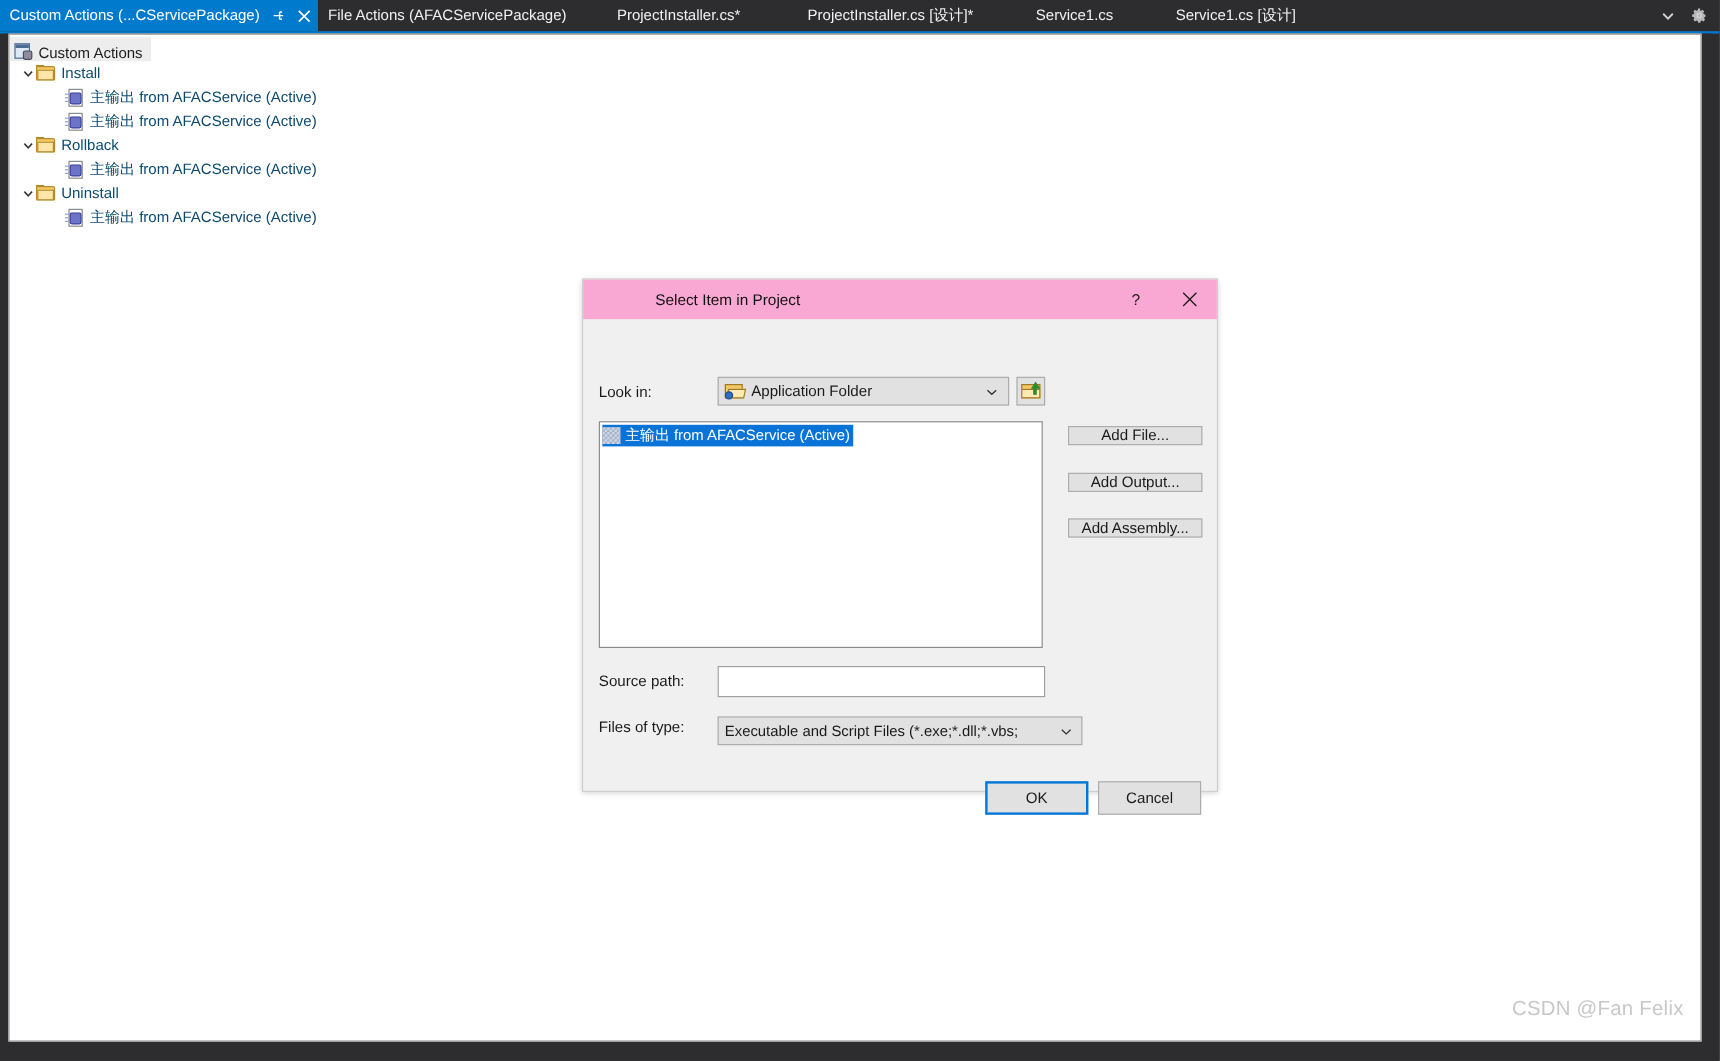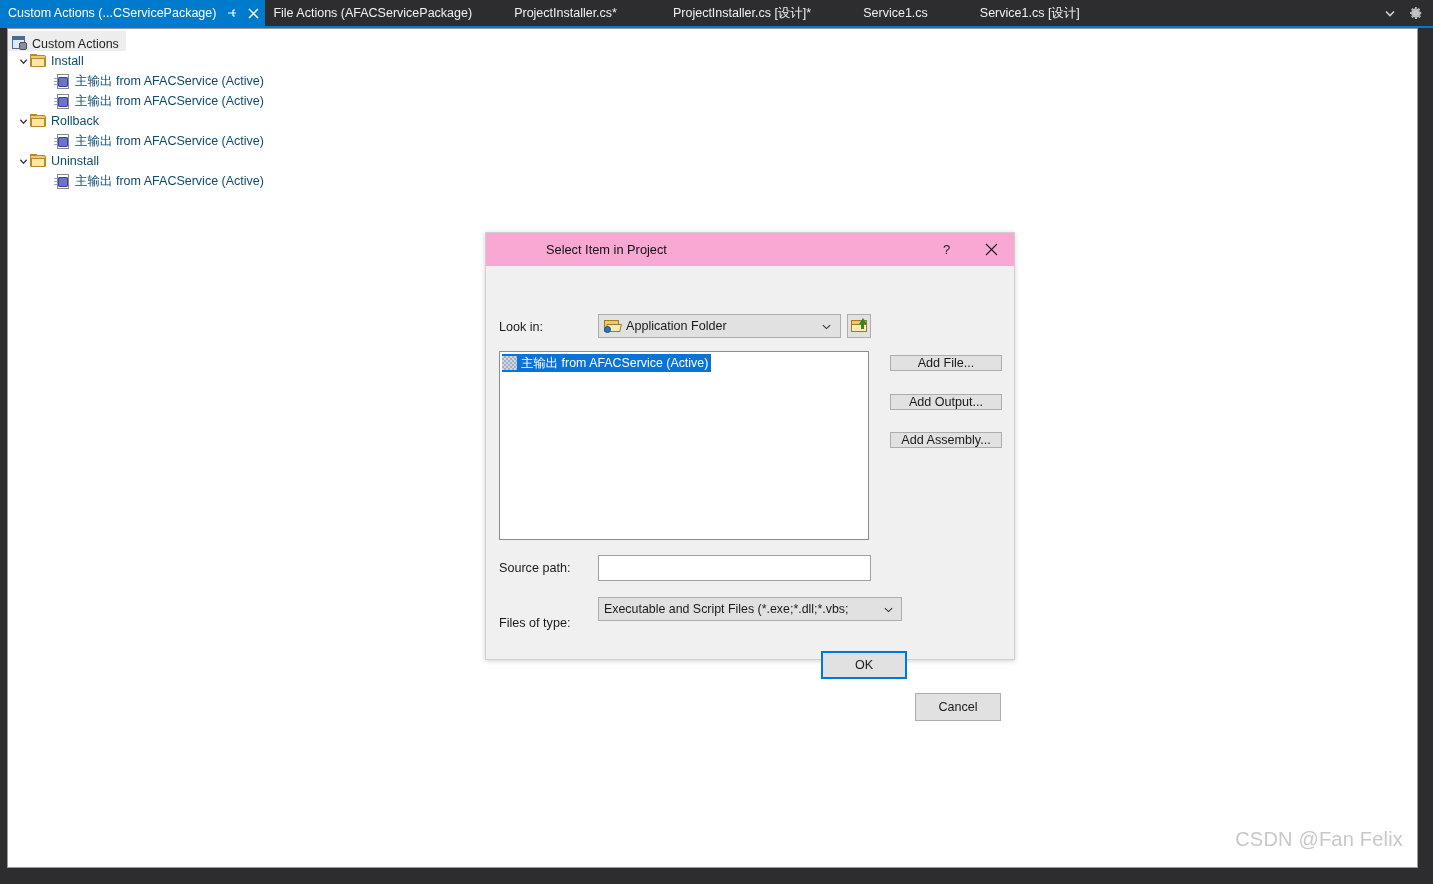--- a/index.html
+++ b/index.html
@@ -158,21 +158,21 @@
   }
   .desroot-ico .d-gear {
     position: absolute; left: 7px; top: 6px; width: 8px; height: 8px;
     background: #8d8d9e; border: 1px solid #4c4c5c; border-radius: 2px;
     box-sizing: border-box;
   }
 
   
   #watermark {
     position: absolute; right: 14px; bottom: 16px;
-    color: #c8c8c8; font-size: 20px;
+    color: #c8c8c8; font-size: 17px;
     font-family: "Liberation Sans", sans-serif;
     letter-spacing: 0.2px;
     user-select: none;
   }
 
   
   #dialog {
     position: absolute;
     left: 485px; top: 232px;
     width: 530px; height: 428px;
@@ -201,21 +201,21 @@
   }
   .dlg-tbtn svg { display:block; }
 
   #dlg-body { position: relative; height: 395px; }
 
   .lbl {
     position: absolute; font-size: 12.6px; color: #1a1a1a;
   }
   #lbl-lookin   { left: 13px; top: 54px; }
   #lbl-srcpath  { left: 13px; top: 295px; }
-  #lbl-filetype { left: 13px; top: 350px; }
+  #lbl-filetype { left: 13px; top: 333px; }
 
   
   #lookin-combo {
     position: absolute; left: 112px; top: 48px;
     width: 243px; height: 24px;
     background: #e1e1e1; border: 1px solid #adadad;
     box-sizing: border-box;
     display: flex; align-items: center;
   }
   #lookin-combo .combo-text {
@@ -355,21 +355,20 @@
     cursor: default;
   }
   #btn-cancel {
     position: absolute; left: 429px; top: 385px;
     width: 86px; height: 28px;
     background: #e1e1e1; border: 1px solid #adadad;
     box-sizing: border-box;
     font-size: 12.6px; color: #1a1a1a;
     display: flex; align-items: center; justify-content: center;
     cursor: default;
-    margin-top: 42px;
   }
 </style>
 </head>
 <body>
 
 <div id="root">
 
   <div id="tabstrip">
 
     <div class="tab active">

